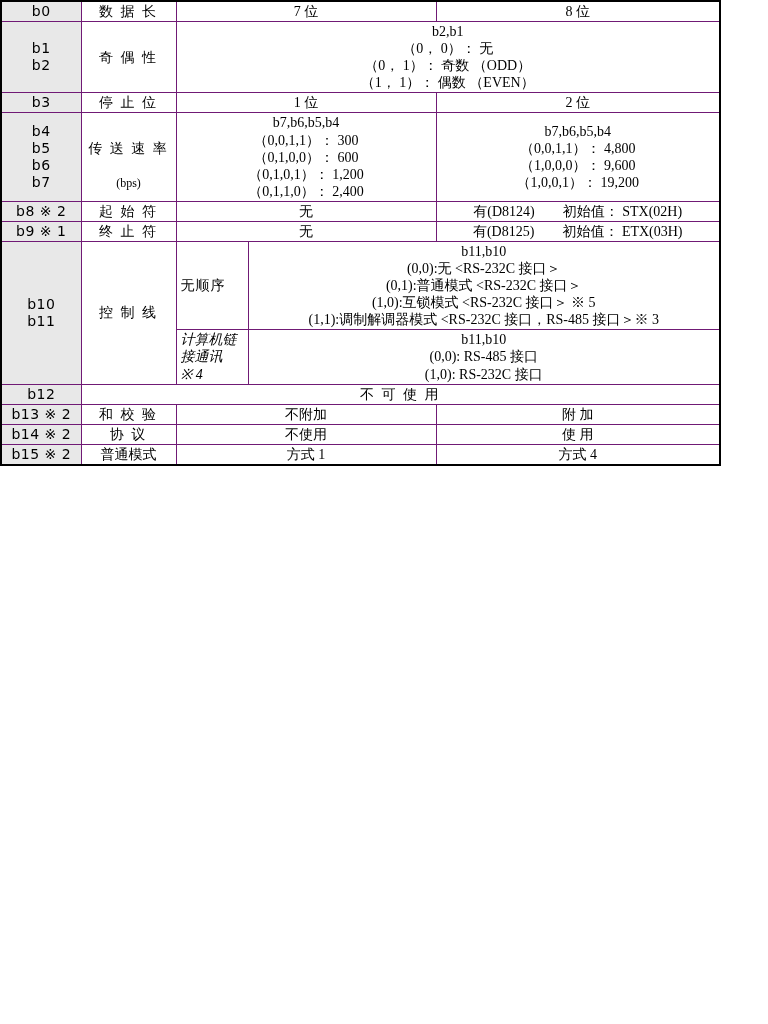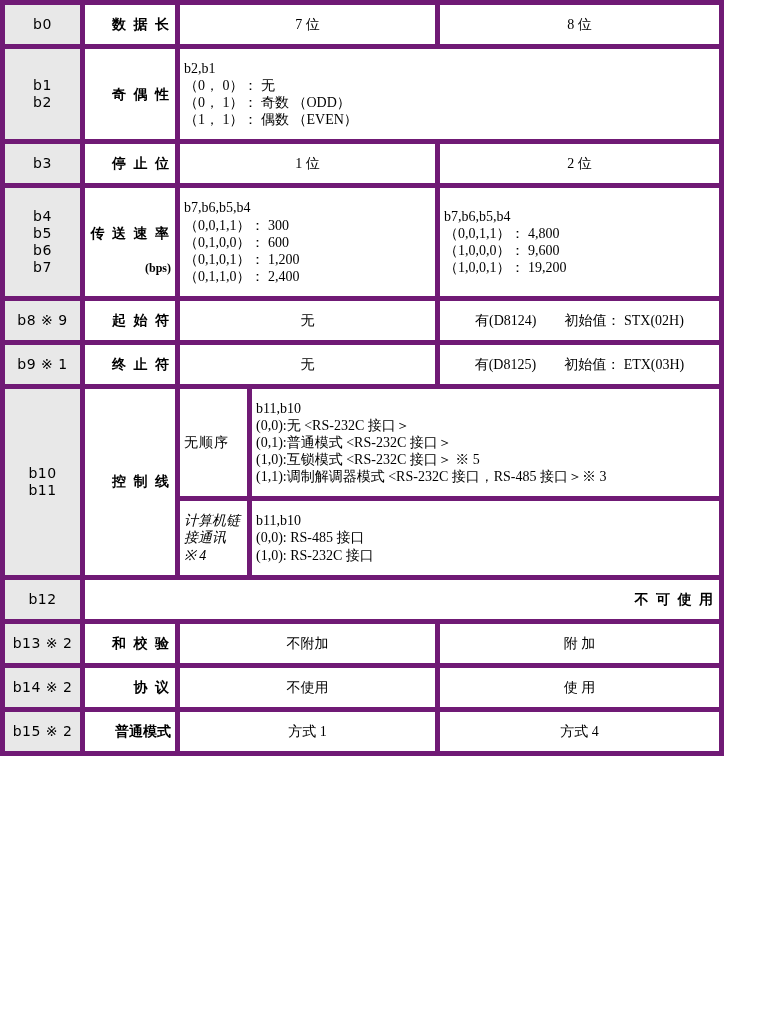--- a/index.html
+++ b/index.html
@@ -23,22 +23,22 @@
     border-collapse: collapse;
     table-layout: fixed;
     width: 719px;
     margin: 0;
     border-top: 2px solid #000;
     border-left: 2px solid #000;
     border-right: 2px solid #000;
     border-bottom: 2px solid #000;
   }
   table.spec td {
-    border: 5px solid #701a75;
-    padding: 11px 4px;
+    border: 1px solid #701a75;
+    padding: 1px 4px;
     vertical-align: middle;
     font-size: 14px;
     line-height: 1.22;
   }
   
   col.c-bit  { width: 80px; }
   col.c-name { width: 95px; }
   col.c-sub  { width: 72px; }
   col.c-v1   { width: 188px; }
   col.c-v2   { width: 284px; }
@@ -47,38 +47,37 @@
     background: #e8e8e8;
     text-align: center;
     font-family: "DejaVu Sans", "Liberation Sans", sans-serif;
     font-size: 14px;
     letter-spacing: 0.5px;
     white-space: pre-line;
     line-height: 1.28;
     padding: 2px 2px;
   }
   .namecell {
-    text-align: right;
+    text-align: center;
     font-size: 14px;
     white-space: pre-line;
     padding-left: 5px;
-    font-weight: bold;
   }
   .namecell .sub {
     font-size: 12px;
   }
   .spaced2 {
     letter-spacing: 2px;
   }
   .ctr { text-align: center; font-family: Liberation Serif, serif; }
   .val-lines {
     white-space: pre-line;
     font-size: 13.5px;
     line-height: 1.3;
-    text-align: left;
+    text-align: center;
     padding: 3px 6px;
     margin-top: 20px;
   }
   .small-sub {
     font-size: 13px;
     line-height: 1.22;
     white-space: pre-line;
     text-align: left;
     padding: 2px 4px;
     font-style: italic;
@@ -145,21 +144,21 @@
 （0,1,0,0）：  600
 （0,1,0,1）：  1,200
 （0,1,1,0）：  2,400</td>
         <td class="val-lines">b7,b6,b5,b4
 （0,0,1,1）：  4,800
 （1,0,0,0）：  9,600
 （1,0,0,1）：  19,200</td>
       </tr>
 
       <tr>
-        <td class="bitcell">b8 ※ 9</td>
+        <td class="bitcell">b8 ※ 2</td>
         <td class="namecell spaced2">起 始 符</td>
         <td class="ctr" colspan="2">无</td>
         <td class="ctr">有(D8124)　　初始值： STX(02H)</td>
       </tr>
 
       <tr>
         <td class="bitcell">b9 ※ 1</td>
         <td class="namecell spaced2">终 止 符</td>
         <td class="ctr" colspan="2">无</td>
         <td class="ctr">有(D8125)　　初始值： ETX(03H)</td>

